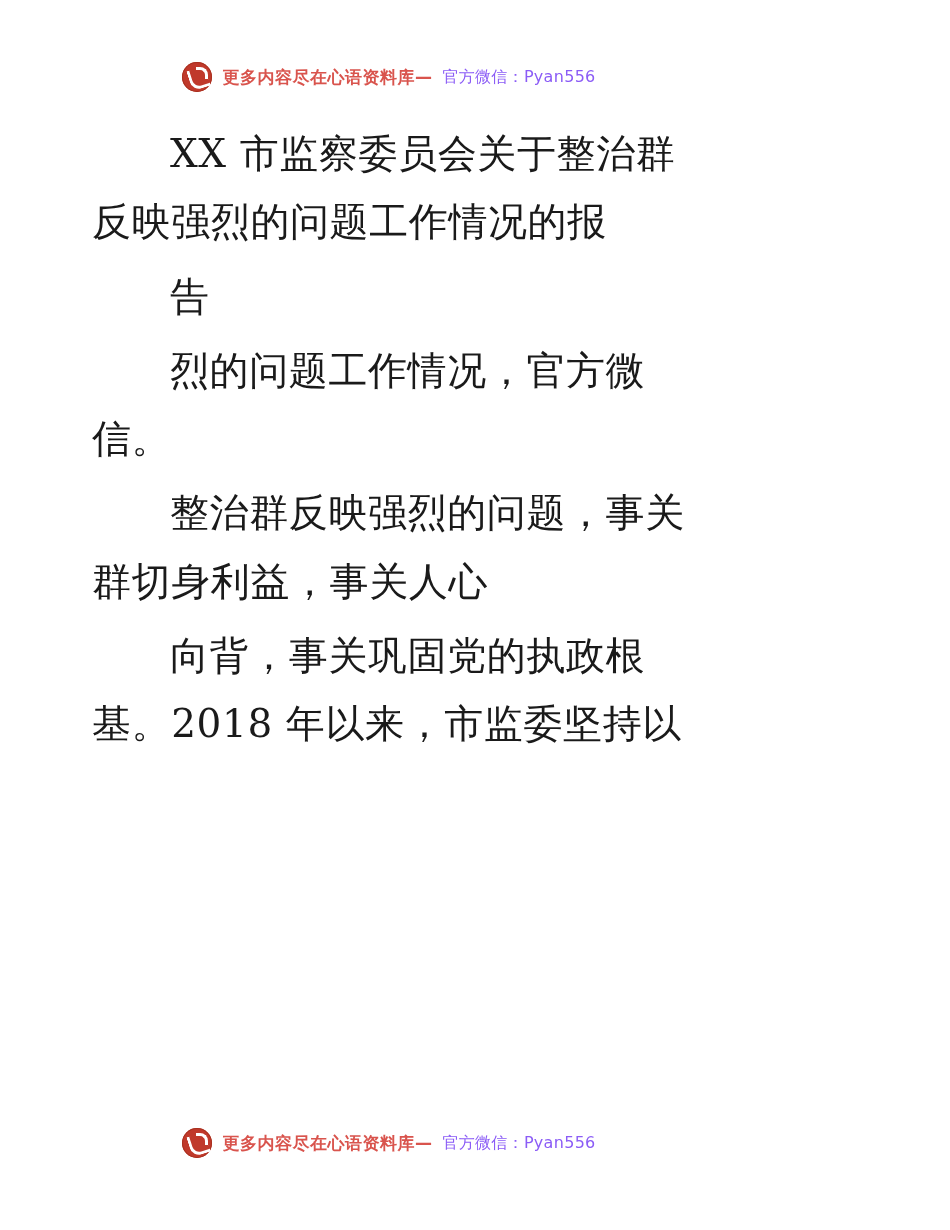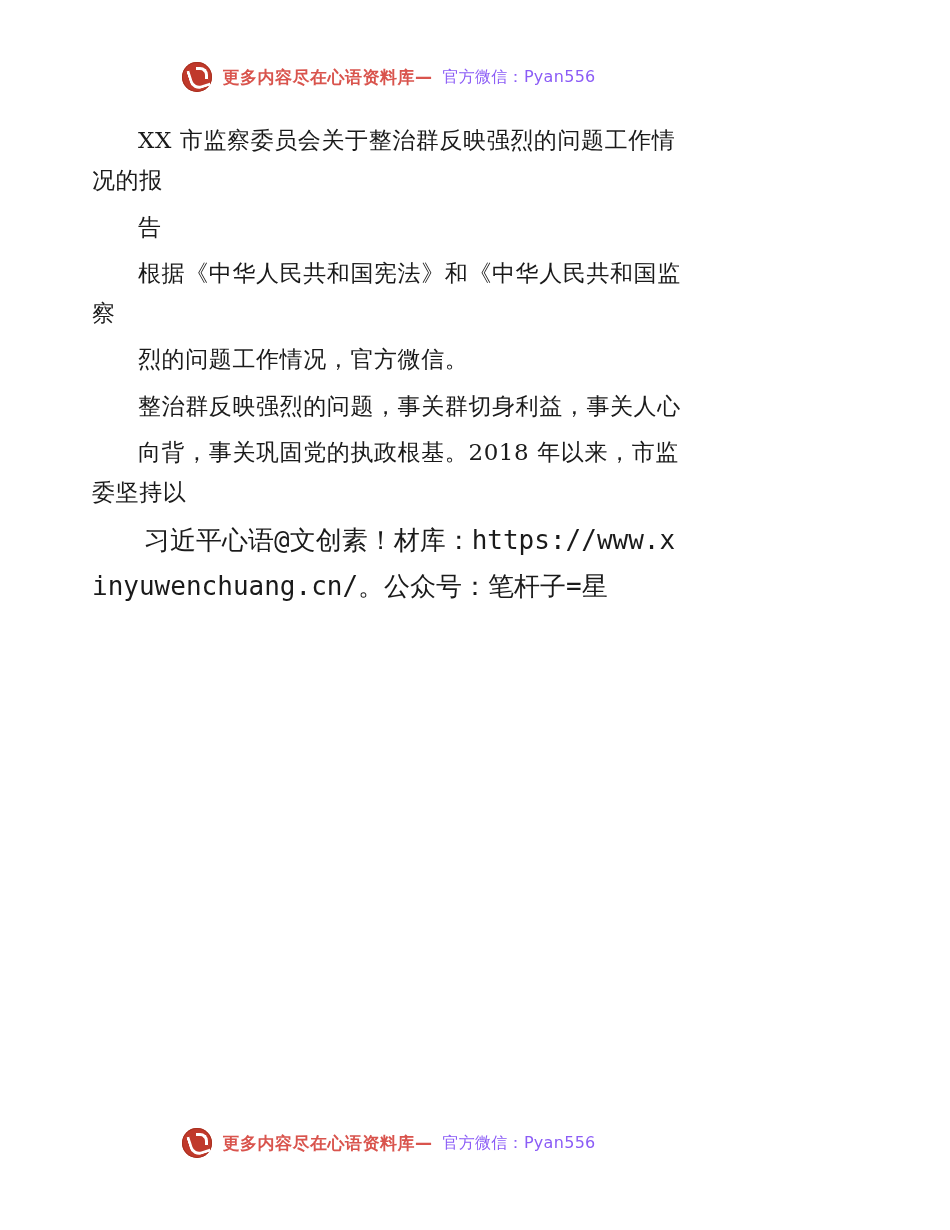--- a/index.html
+++ b/index.html
@@ -85,21 +85,21 @@
     letter-spacing: 0.3px;
   }
 
   
   .doc {
     margin-top: 28px;
     padding: 0 92px 0 92px;
     box-sizing: border-box;
   }
   .para {
-    font-size: 23px;
+    font-size: 39px;
     line-height: 1.75;
     text-indent: 2em;
     margin: 0 0 6px 0;
     letter-spacing: 0.6px;
     text-align: left;
     word-break: break-all;
   }
   .para.mono-mix {
     font-family: "DejaVu Sans Mono", "Liberation Mono", monospace;
     font-size: 26px;
@@ -113,25 +113,23 @@
 
   <div class="banner banner-top">
     <span class="banner-logo"></span>
     <span class="banner-text">更多内容尽在心语资料库—</span>
     <span class="banner-wechat">官方微信：Pyan556</span>
   </div>
 
   <div class="doc">
     <p class="para">XX 市监察委员会关于整治群反映强烈的问题工作情况的报</p>
     <p class="para">告</p>
-    <p class="para">根据《中华人民共和国宪法》和《中华人民共和国监察</p>
     <p class="para">烈的问题工作情况，官方微信。</p>
     <p class="para">整治群反映强烈的问题，事关群切身利益，事关人心</p>
     <p class="para">向背，事关巩固党的执政根基。2018 年以来，市监委坚持以</p>
-    <p class="para mono-mix">习近平心语@文创素！材库：https://www.xinyuwenchuang.cn/。公众号：笔杆子=星</p>
   </div>
 
   <div class="banner banner-bottom">
     <span class="banner-logo"></span>
     <span class="banner-text">更多内容尽在心语资料库—</span>
     <span class="banner-wechat">官方微信：Pyan556</span>
   </div>
 
 </div>
 

